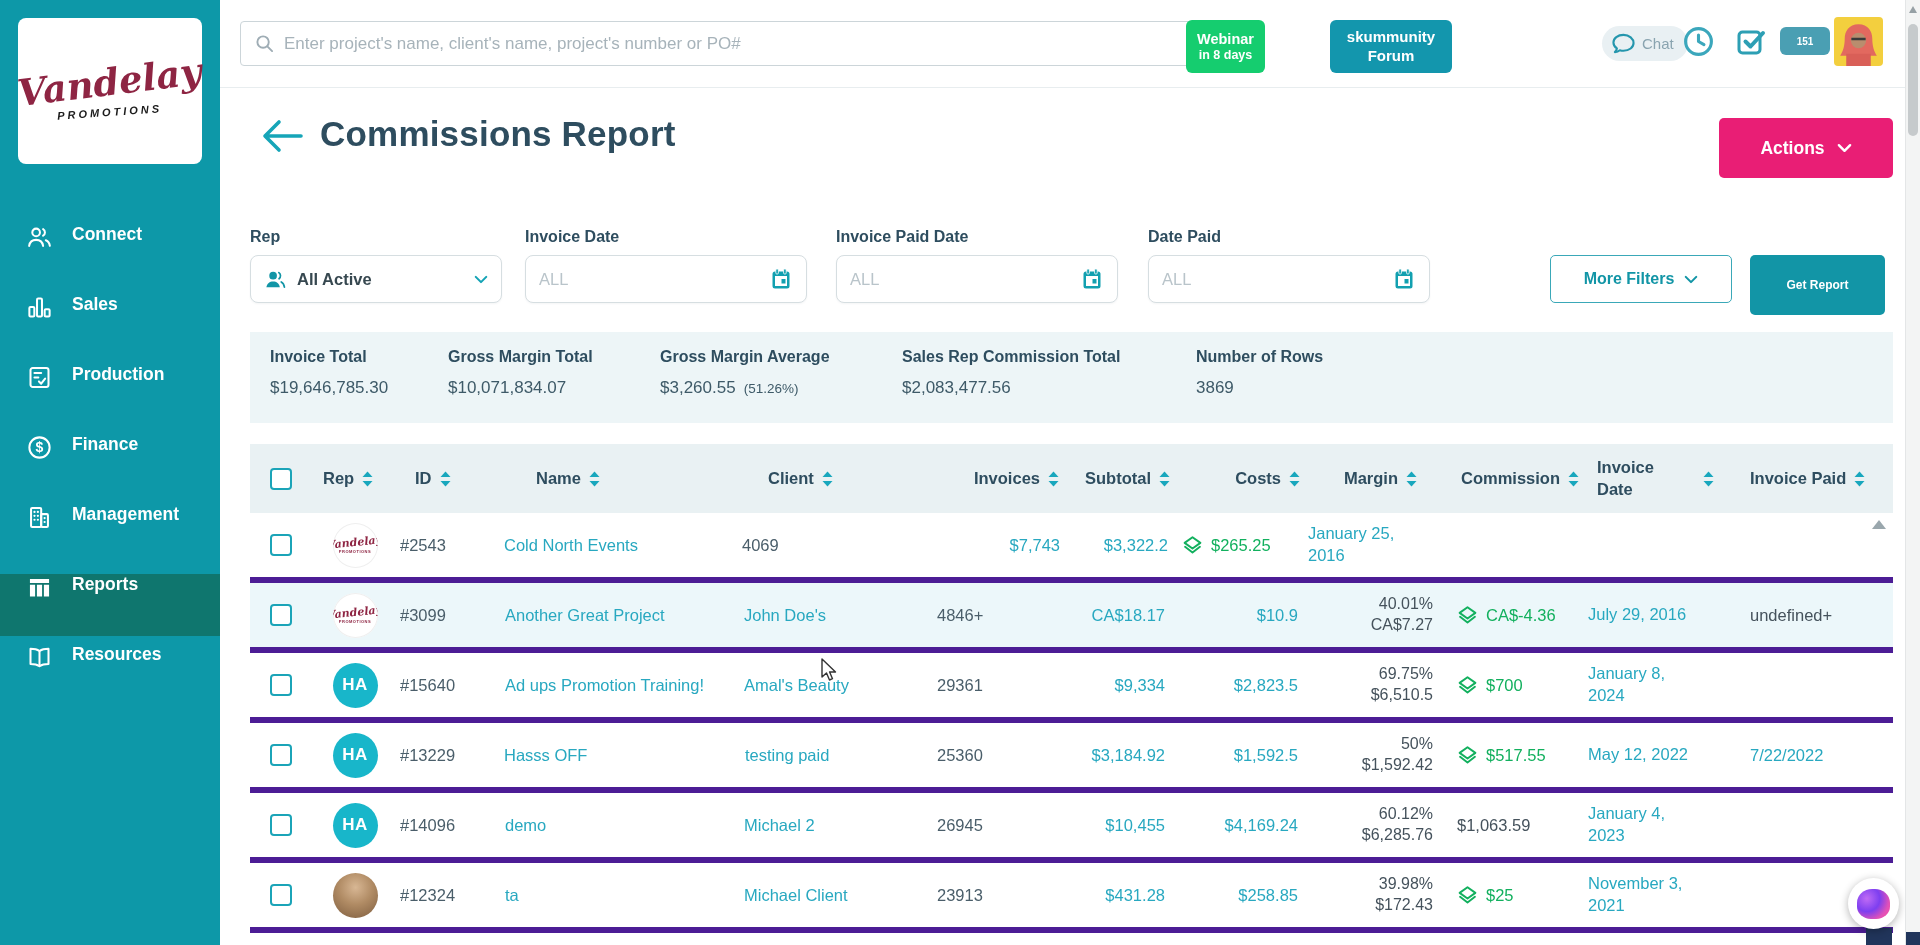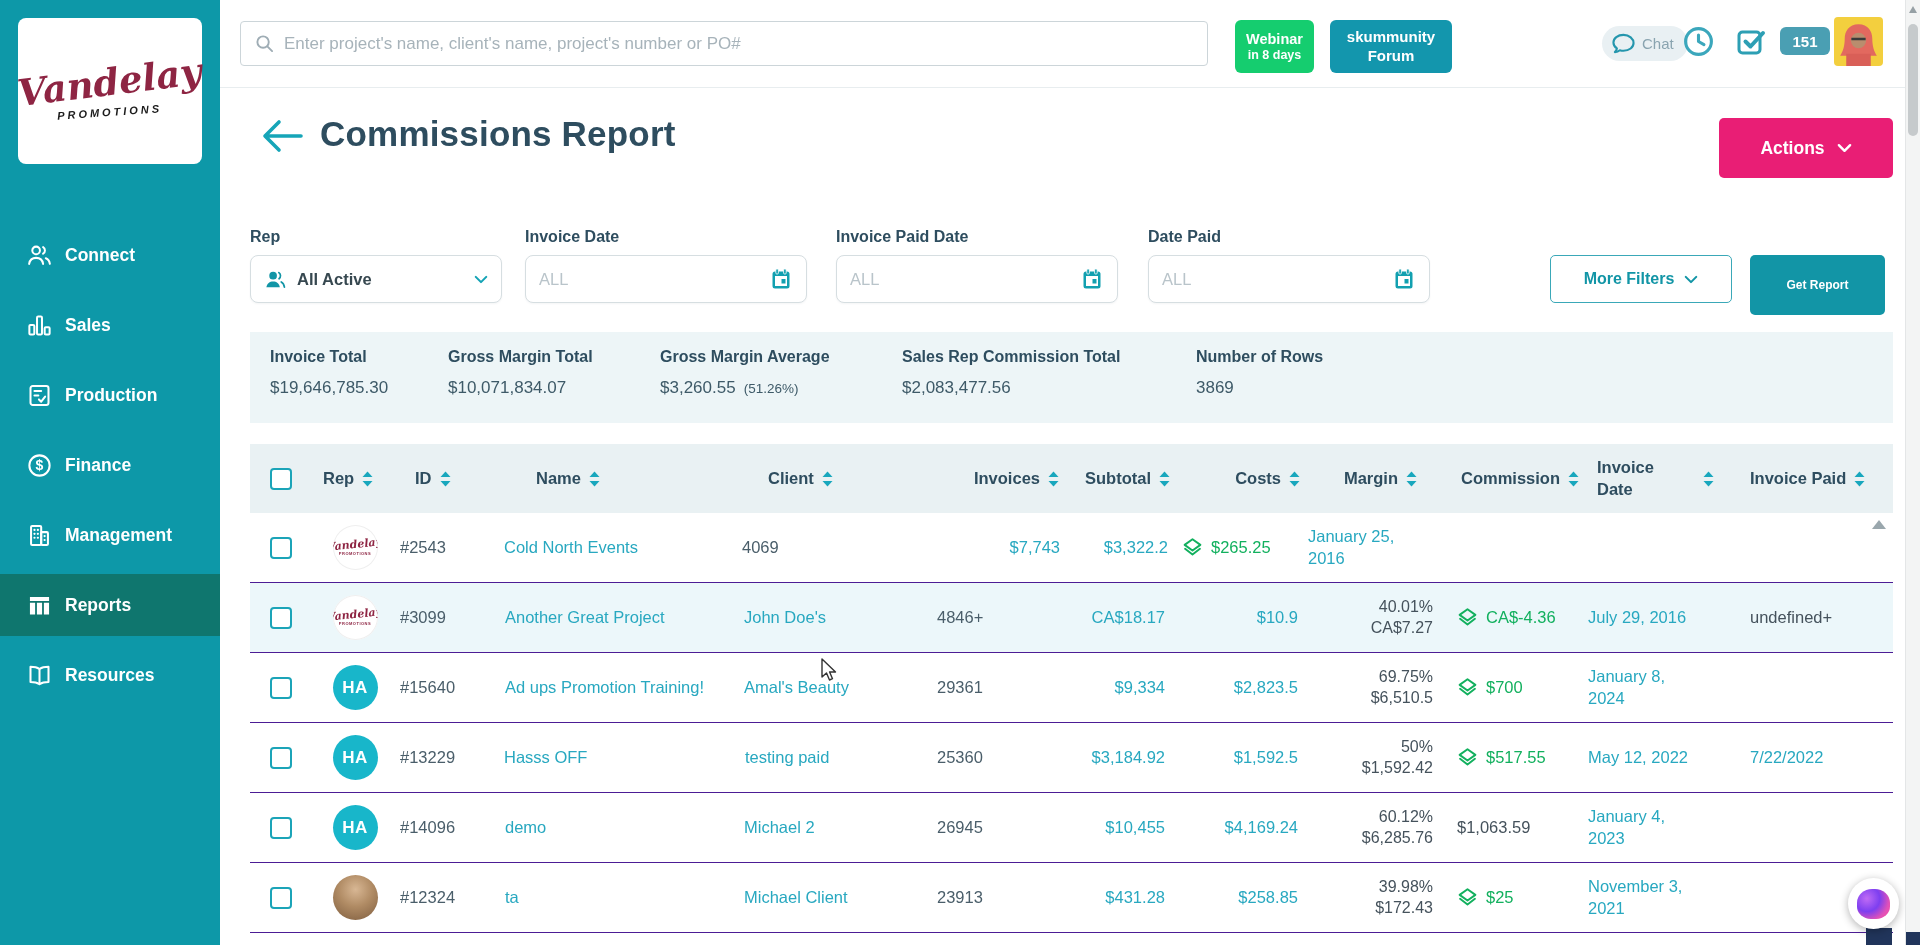--- a/index.html
+++ b/index.html
@@ -9,46 +9,46 @@
 
   
   .sidebar { position:absolute; left:0; top:0; width:220px; height:945px; background:#0d98a8; }
   .logo-card { position:absolute; left:18px; top:18px; width:184px; height:146px; background:#fff;
     border-radius:8px; display:flex; flex-direction:column; align-items:center; justify-content:center; }
   .logo-script { font-family:"DejaVu Serif",serif; font-style:italic; font-weight:bold;
     font-size:37px; color:#8e2543; transform:rotate(-7deg); line-height:1; }
   .logo-sub { font-size:11px; font-weight:bold; font-style:italic; letter-spacing:3px;
     color:#1c1c1c; margin-top:5px; transform:rotate(-4deg); }
   .nav { position:absolute; top:224px; left:0; right:0; }
-  .nav-item { height:62px; margin-bottom:8px; display:flex; align-items:center;
-    padding-left:26px; gap:12px; color:#fff; font-size:17.5px; font-weight:bold; cursor:pointer; }
+  .nav-item { height:62px; margin-bottom:8px; display:flex; align-items:flex-start;
+    padding-left:26px; gap:19px; color:#fff; font-size:17.5px; font-weight:bold; cursor:pointer; }
   .nav-item.active { background:#0f766e; }
   .nav-icon { width:27px; height:27px; flex:0 0 27px; }
 
   
   .topbar { position:absolute; left:220px; top:0; width:1700px; height:88px; background:#fff;
     border-bottom:1px solid #e8edef; }
   .search-box { position:absolute; left:20px; top:21px; width:968px; height:45px;
     border:1px solid #ccd5d9; border-radius:4px; display:flex; align-items:center;
     padding-left:14px; gap:10px; background:#fff; }
   .search-box input { border:none; outline:none; flex:1; font-size:17px; color:#334;
     font-family:inherit; background:transparent; }
   .search-box input::placeholder { color:#a7b3ba; }
   .btn-2line { position:absolute; top:20px; height:53px; border:none; border-radius:6px;
     color:#fff; font-family:inherit; font-weight:bold; cursor:pointer;
     display:flex; flex-direction:column; align-items:center; justify-content:center; line-height:1.25; }
-  .btn-webinar { left:1015px; width:79px; background:#15cd6f; font-size:14.5px; }
+  .btn-webinar { left:966px; width:79px; background:#15cd6f; font-size:14.5px; }
   .btn-webinar .sub { font-size:12.5px; }
   .btn-forum { left:1110px; width:122px; background:#1396ad; font-size:15px; }
   .chat-pill { position:absolute; left:1382px; top:26px; height:35px; padding:0 14px 0 9px;
     background:#e9f0f3; border-radius:18px; display:flex; align-items:center; gap:6px; cursor:pointer; }
   .chat-pill span { color:#8aa4b0; font-size:15px; }
   .tb-icon { position:absolute; cursor:pointer; }
   .badge { position:absolute; left:1560px; top:27px; width:50px; height:28px; background:#4a9fb3;
-    border-radius:6px; color:#fff; font-weight:bold; font-size:15px;
+    border-radius:6px; color:#fff; font-weight:bold; font-size:10px;
     display:flex; align-items:center; justify-content:center; }
   .avatar-user { position:absolute; left:1614px; top:17px; width:49px; height:49px;
     border-radius:4px; overflow:hidden; cursor:pointer; }
 
   
   .main { position:absolute; left:220px; top:88px; width:1700px; height:857px; }
   .back-btn { position:absolute; left:40px; top:30px; width:46px; height:38px; cursor:pointer; }
   .page-title { position:absolute; left:100px; top:26px; font-size:35px; font-weight:600;
     color:#2e4d5f; letter-spacing:.2px; }
   .actions-btn { position:absolute; left:1499px; top:30px; width:174px; height:60px;
@@ -91,21 +91,21 @@
   .th-invoices { justify-content:flex-end; padding-right:6px; }
   .th-subtotal, .th-costs { justify-content:flex-end; }
   .th-margin { justify-content:flex-end; padding-right:28px; }
   .th-commission { padding-left:16px; }
   .th-invdate { padding-left:17px; padding-right:26px; }
   .th-invdate .lbl { width:60px; line-height:1.3; }
   .th-invdate .sort { margin-left:auto; }
   .th-invpaid { padding-left:10px; }
 
   .tbody { position:absolute; left:30px; top:425px; width:1643px; }
-  .trow { height:70px; align-items:center; border-bottom:1px solid #4c1d95; font-size:16.5px; background:#fff; }
+  .trow { height:70px; align-items:center; border-bottom:6px solid #4c1d95; font-size:16.5px; background:#fff; }
   .trow.hl { background:#ecf7fa; }
   .cell { display:flex; align-items:center; height:100%; }
   .row-checkbox, .hdr-checkbox { width:22px; height:22px; border:2px solid #1ba4b8; border-radius:4px;
     background:#fff; margin-left:20px; cursor:pointer; flex:0 0 auto; }
   .c-rep { justify-content:center; }
   .avatar { width:45px; height:45px; border-radius:50%; display:flex; flex-direction:column;
     align-items:center; justify-content:center; overflow:hidden; flex:0 0 auto; }
   .avatar-initials { background:#18b6ca; color:#fff; font-weight:bold; font-size:17px; letter-spacing:.5px; }
   .avatar-vandelay { background:#fff; box-shadow:0 0 0 1px #efefef inset; }
   .avatar-vandelay::before { content:"Vandelay"; font-family:"DejaVu Serif",serif; font-style:italic;

